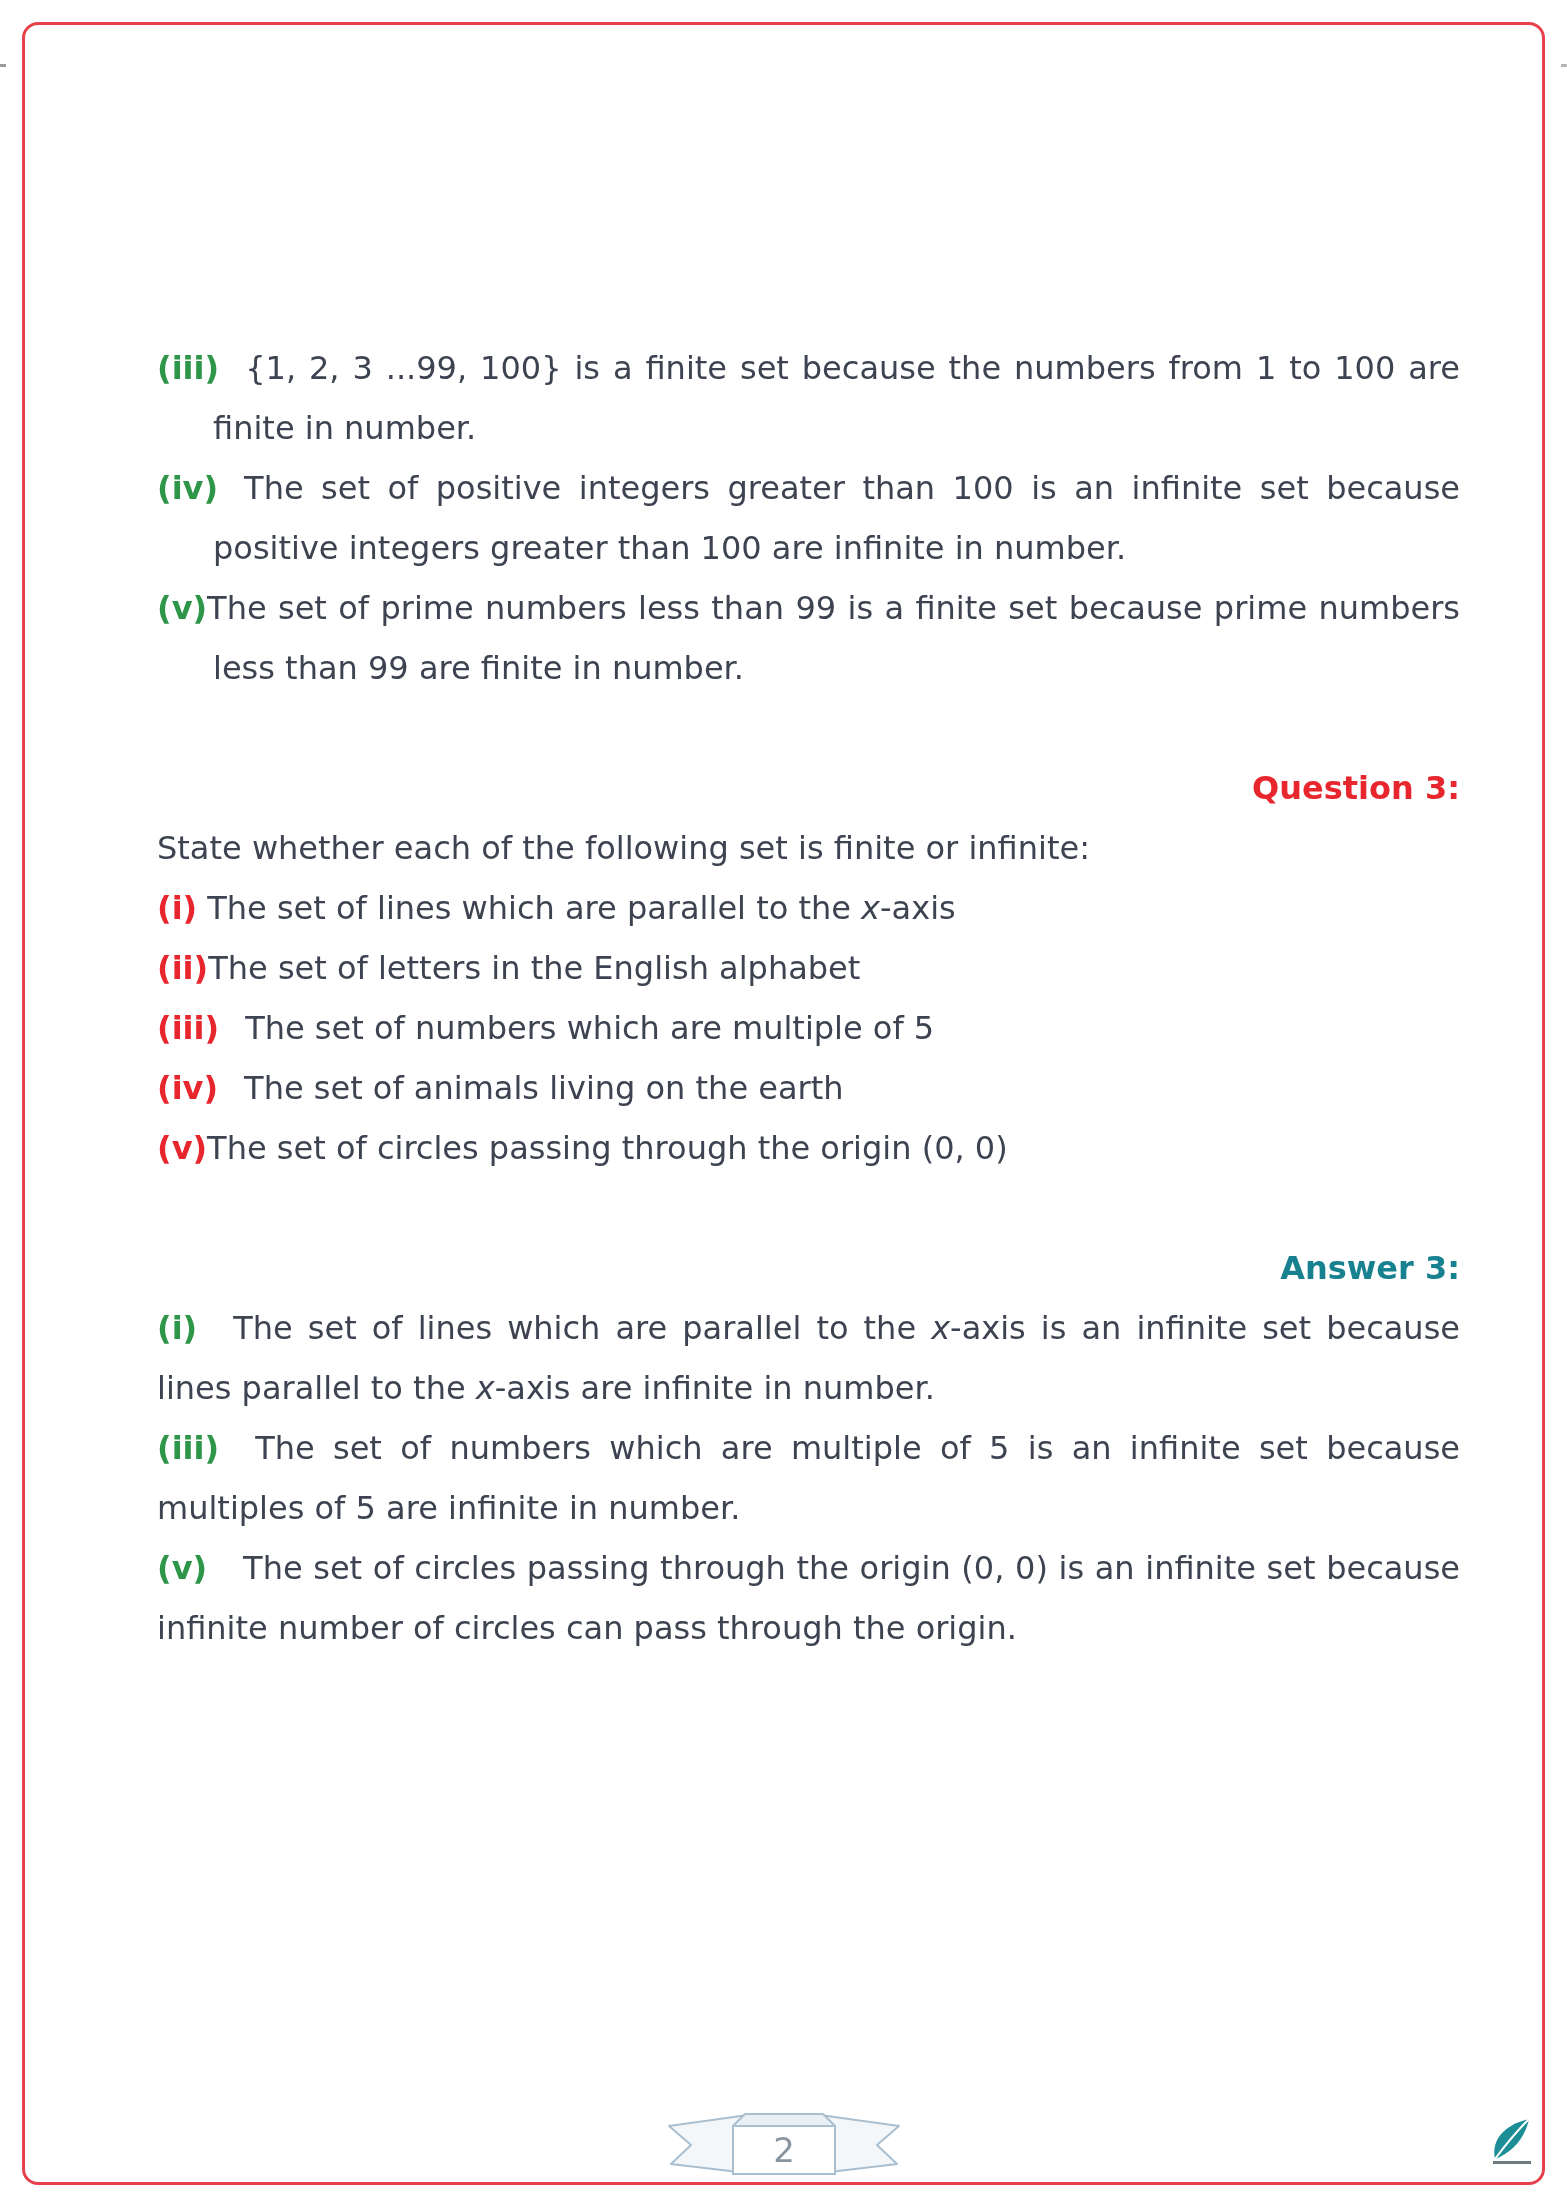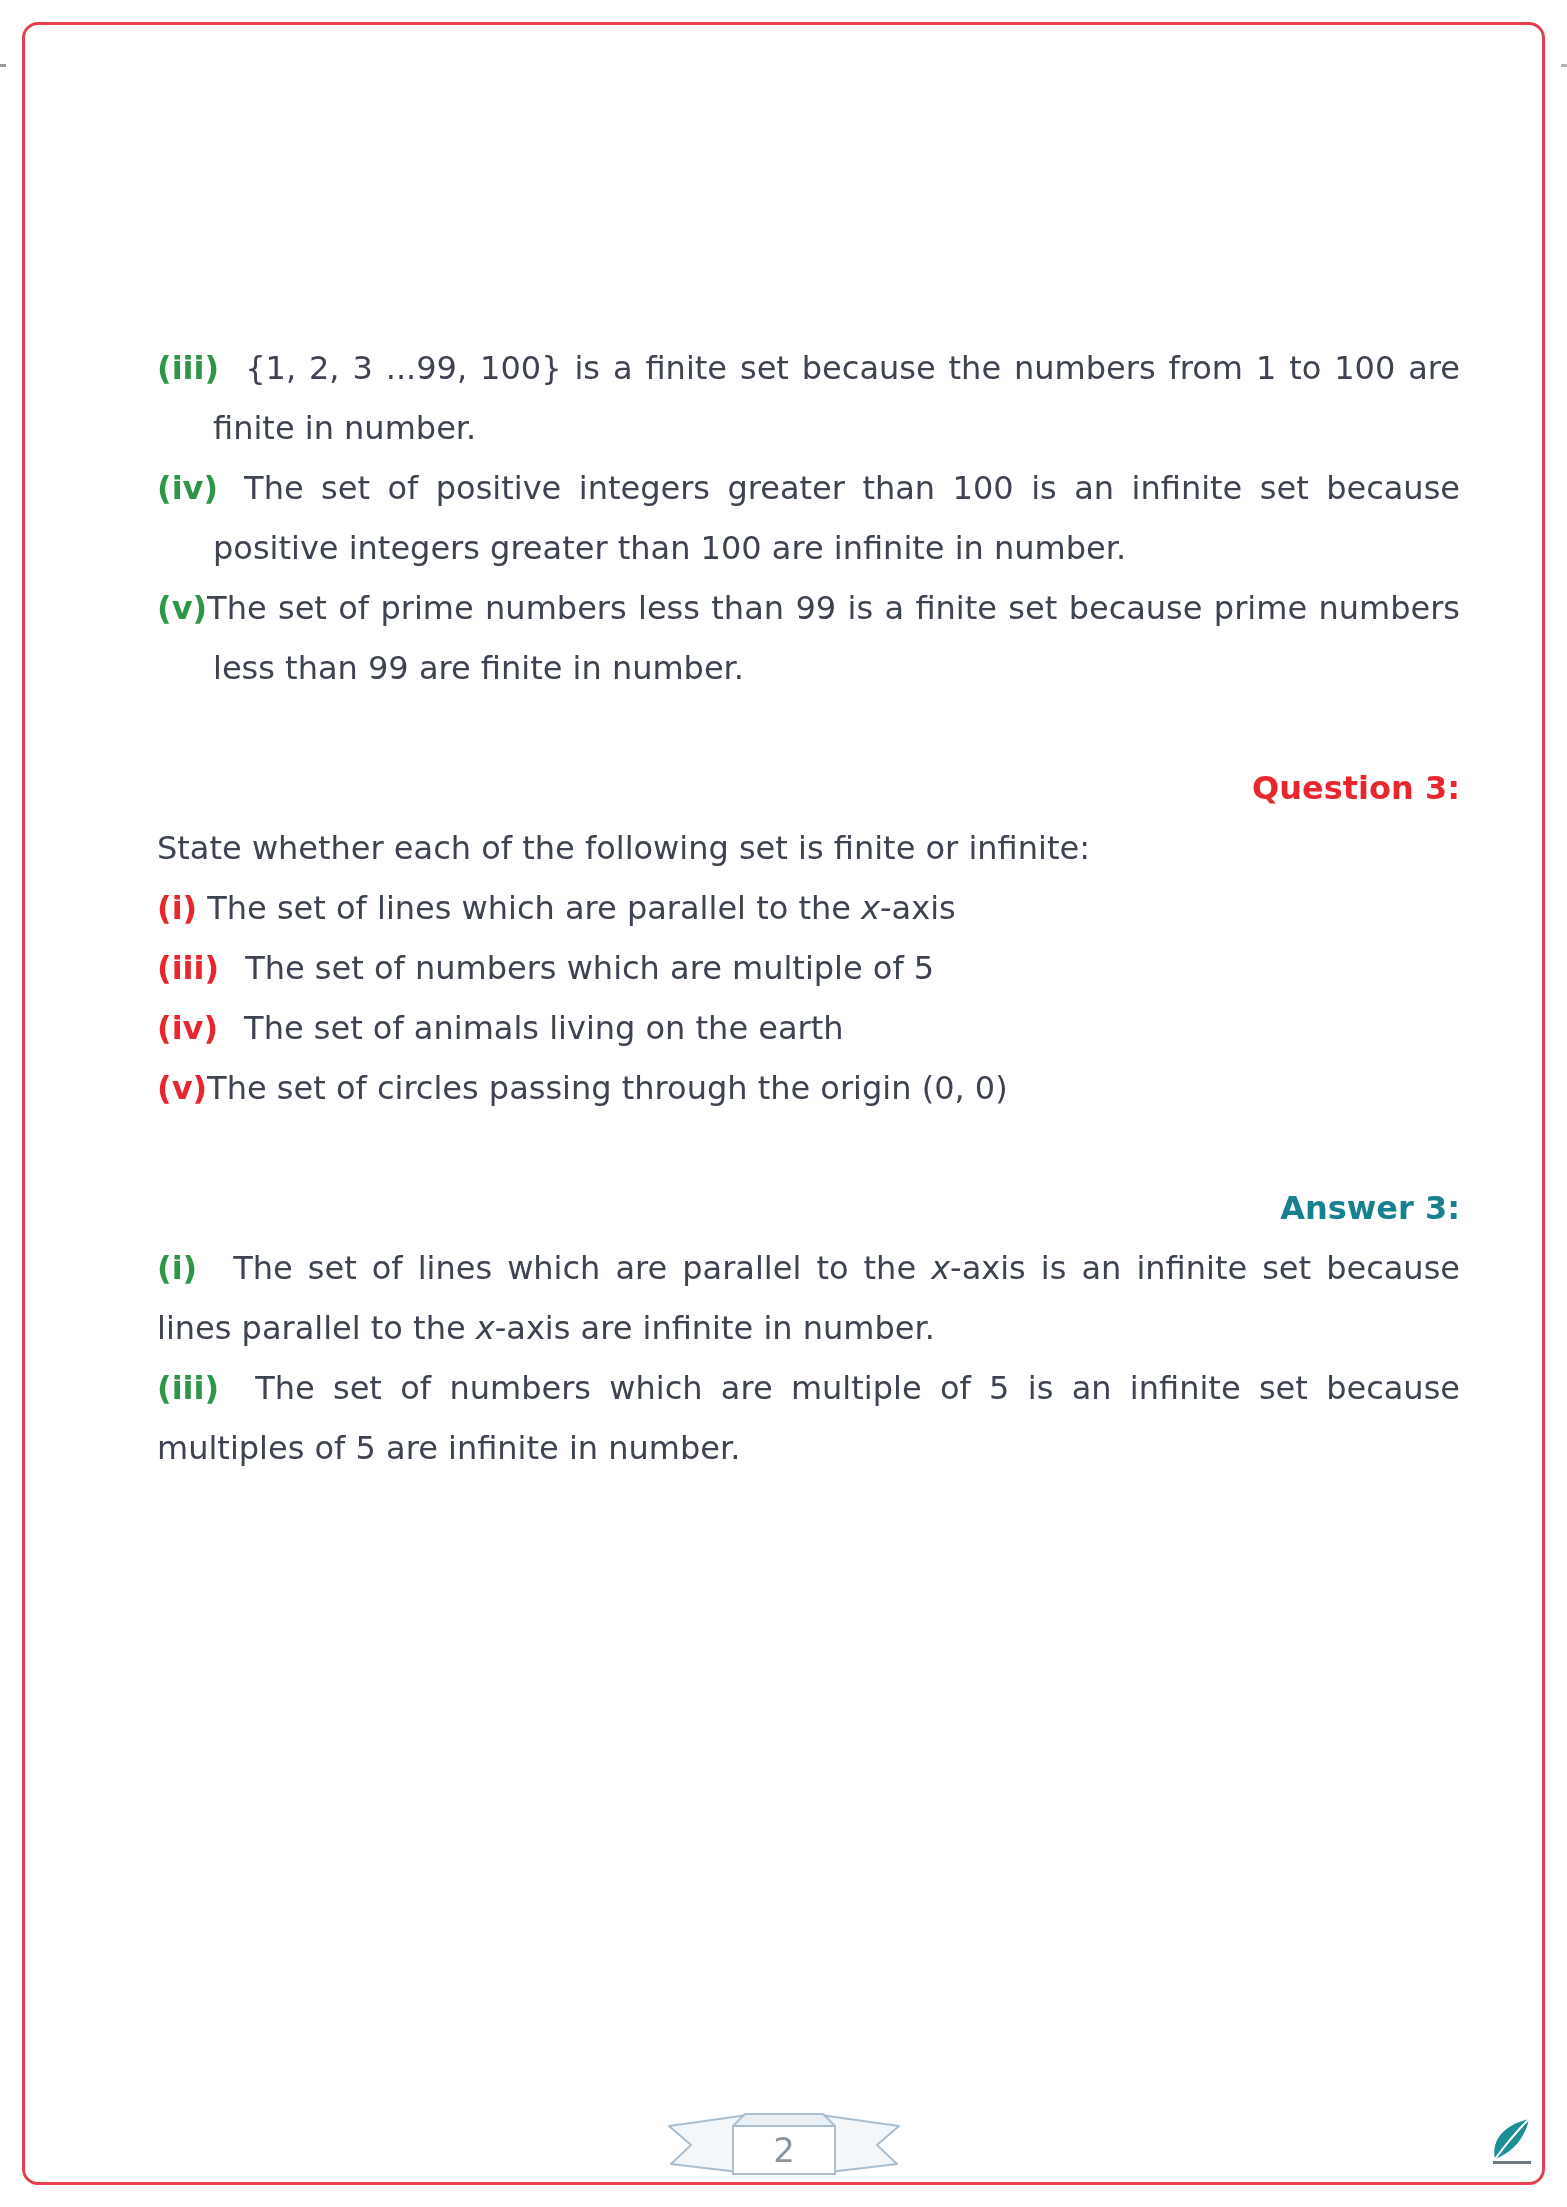--- a/index.html
+++ b/index.html
@@ -76,27 +76,29 @@
 
 <div class="content">
 
   <p class="hang"><b class="lab green g2">(iii)</b><span><span>{1, 2, 3 ...99, 100} is a finite set because the numbers from 1 to 100 are finite in number.</span></span></p>
   <p class="hang"><b class="lab green g2">(iv)</b><span><span>The set of positive integers greater than 100 is an infinite set because positive integers greater than 100 are infinite in number.</span></span></p>
   <p class="hang"><b class="lab green g0">(v)</b><span><span>The set of prime numbers less than 99 is a finite set because prime numbers less than 99 are finite in number.</span></span></p>
 
   <p class="heading red">Question 3:</p>
   <p>State whether each of the following set is finite or infinite:</p>
   <p><b class="lab red g1">(i)</b><span><span>The set of lines which are parallel to the </span><i>x</i><span>-axis</span></span></p>
+  <p><b class="lab red g0">(ii)</b><span><span>The set of letters in the English alphabet</span></span></p>
   <p><b class="lab red g2">(iii)</b><span><span>The set of numbers which are multiple of 5</span></span></p>
   <p><b class="lab red g2">(iv)</b><span><span>The set of animals living on the earth</span></span></p>
   <p><b class="lab red g0">(v)</b><span><span>The set of circles passing through the origin (0, 0)</span></span></p>
 
   <p class="heading teal">Answer 3:</p>
   <p class="just"><b class="lab green g3">(i)</b><span><span>The set of lines which are parallel to the </span><i>x</i><span>-axis is an infinite set because lines parallel to the </span><i>x</i><span>-axis are infinite in number.</span></span></p>
   <p class="just"><b class="lab green g3">(iii)</b><span><span>The set of numbers which are multiple of 5 is an infinite set because multiples of 5 are infinite in number.</span></span></p>
+  <p class="just"><b class="lab green g3">(v)</b><span><span>The set of circles passing through the origin (0, 0) is an infinite set because infinite number of circles can pass through the origin.</span></span></p>
 
 </div>
 
 <div class="ribbon-wrap">
   <svg width="262" height="84" viewBox="0 0 262 84">
     <polygon points="102,12 16,24 38,43 18,62 102,72" fill="#f3f7fa" stroke="#a9bfd0" stroke-width="2" stroke-linejoin="round"></polygon>
     <polygon points="160,12 246,24 224,43 244,62 160,72" fill="#f3f7fa" stroke="#a9bfd0" stroke-width="2" stroke-linejoin="round"></polygon>
     <polygon points="80,24 92,12 170,12 182,24" fill="#e9f0f5" stroke="#a9bfd0" stroke-width="2" stroke-linejoin="round"></polygon>
     <rect x="80" y="24" width="102" height="48" fill="#ffffff" stroke="#a9bfd0" stroke-width="2"></rect>
     <text class="ribbon-num" x="131" y="60" text-anchor="middle">2</text>

